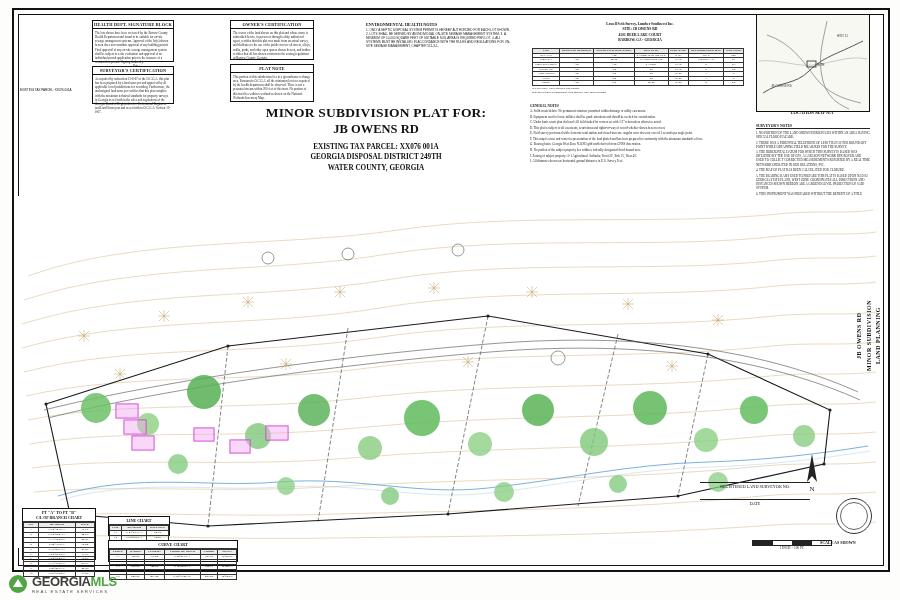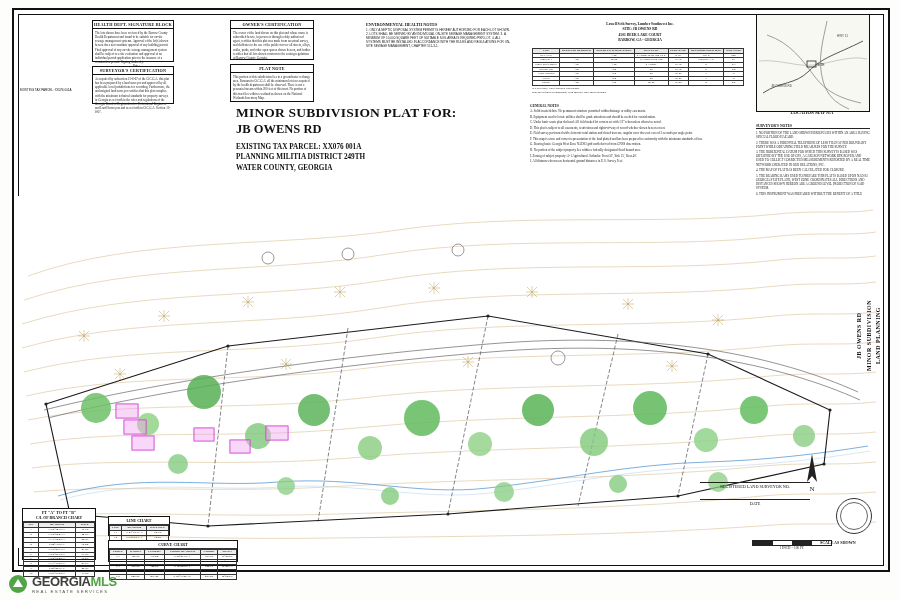--- a/index.html
+++ b/index.html
@@ -27,21 +27,21 @@
   .box .bhdr{
     font-size:4.2px;font-weight:bold;text-align:center;
     border-bottom:1px solid #111;padding:1px 0;line-height:1.25;
     letter-spacing:.2px;
   }
   .tiny{font-size:3.1px;line-height:1.32;padding:2px;color:#222;}
   .tiny p{margin:0 0 1.5px 0;}
   .tiny.mono{font-family:"Liberation Sans", sans-serif;}
   
   .title-block{
-    position:absolute;left:236px;top:105px;width:280px;text-align:left;
+    position:absolute;left:236px;top:105px;width:280px;text-align:center;
   }
   .title-block .t1{font-size:13.5px;font-weight:bold;letter-spacing:.2px;}
   .title-block .t2{font-size:12.5px;font-weight:bold;margin-top:1px;}
   .title-block .t3{font-size:7.2px;font-weight:bold;margin-top:5px;line-height:1.45;}
   
   .loc-map{
     position:absolute;left:756px;top:14px;width:112px;height:96px;
     border:1px solid #111;background:#f7f7f2;overflow:hidden;
   }
   .loc-cap{
@@ -302,21 +302,21 @@
       </div>
     <div style="font-size:3.4px;font-weight:bold;margin-top:2px;">FLOOD NOTE</div>
     <div class="tiny" style="padding:1px 0;">By graphic plotting only, no portion of this property lies within a Special Flood Hazard Area as shown on FEMA Flood Insurance Rate Map, Community Panel Number 13013C, effective date shown thereon.</div>
   </div>
 
   <div class="title-block">
     <div class="t1">MINOR SUBDIVISION PLAT FOR:</div>
     <div class="t2">JB OWENS RD</div>
     <div class="t3">
       <div>EXISTING TAX PARCEL: XX076 001A</div>
-      <div>PLANNING MILITIA DISTRICT 249TH</div>
+      <div>GEORGIA DISPOSAL DISTRICT 249TH</div>
       <div>WATER COUNTY, GEORGIA</div>
     </div>
   </div>
 
   <div class="subject">
     <div class="big">SUBJECT PROPERTY</div>
     <div>15.134 ACRES</div>
     <div>D.B. 1957 PG. 57</div>
     <div>61.B. 12 PG. 81</div>
     <div>TAX ID: XX076 001A</div>

